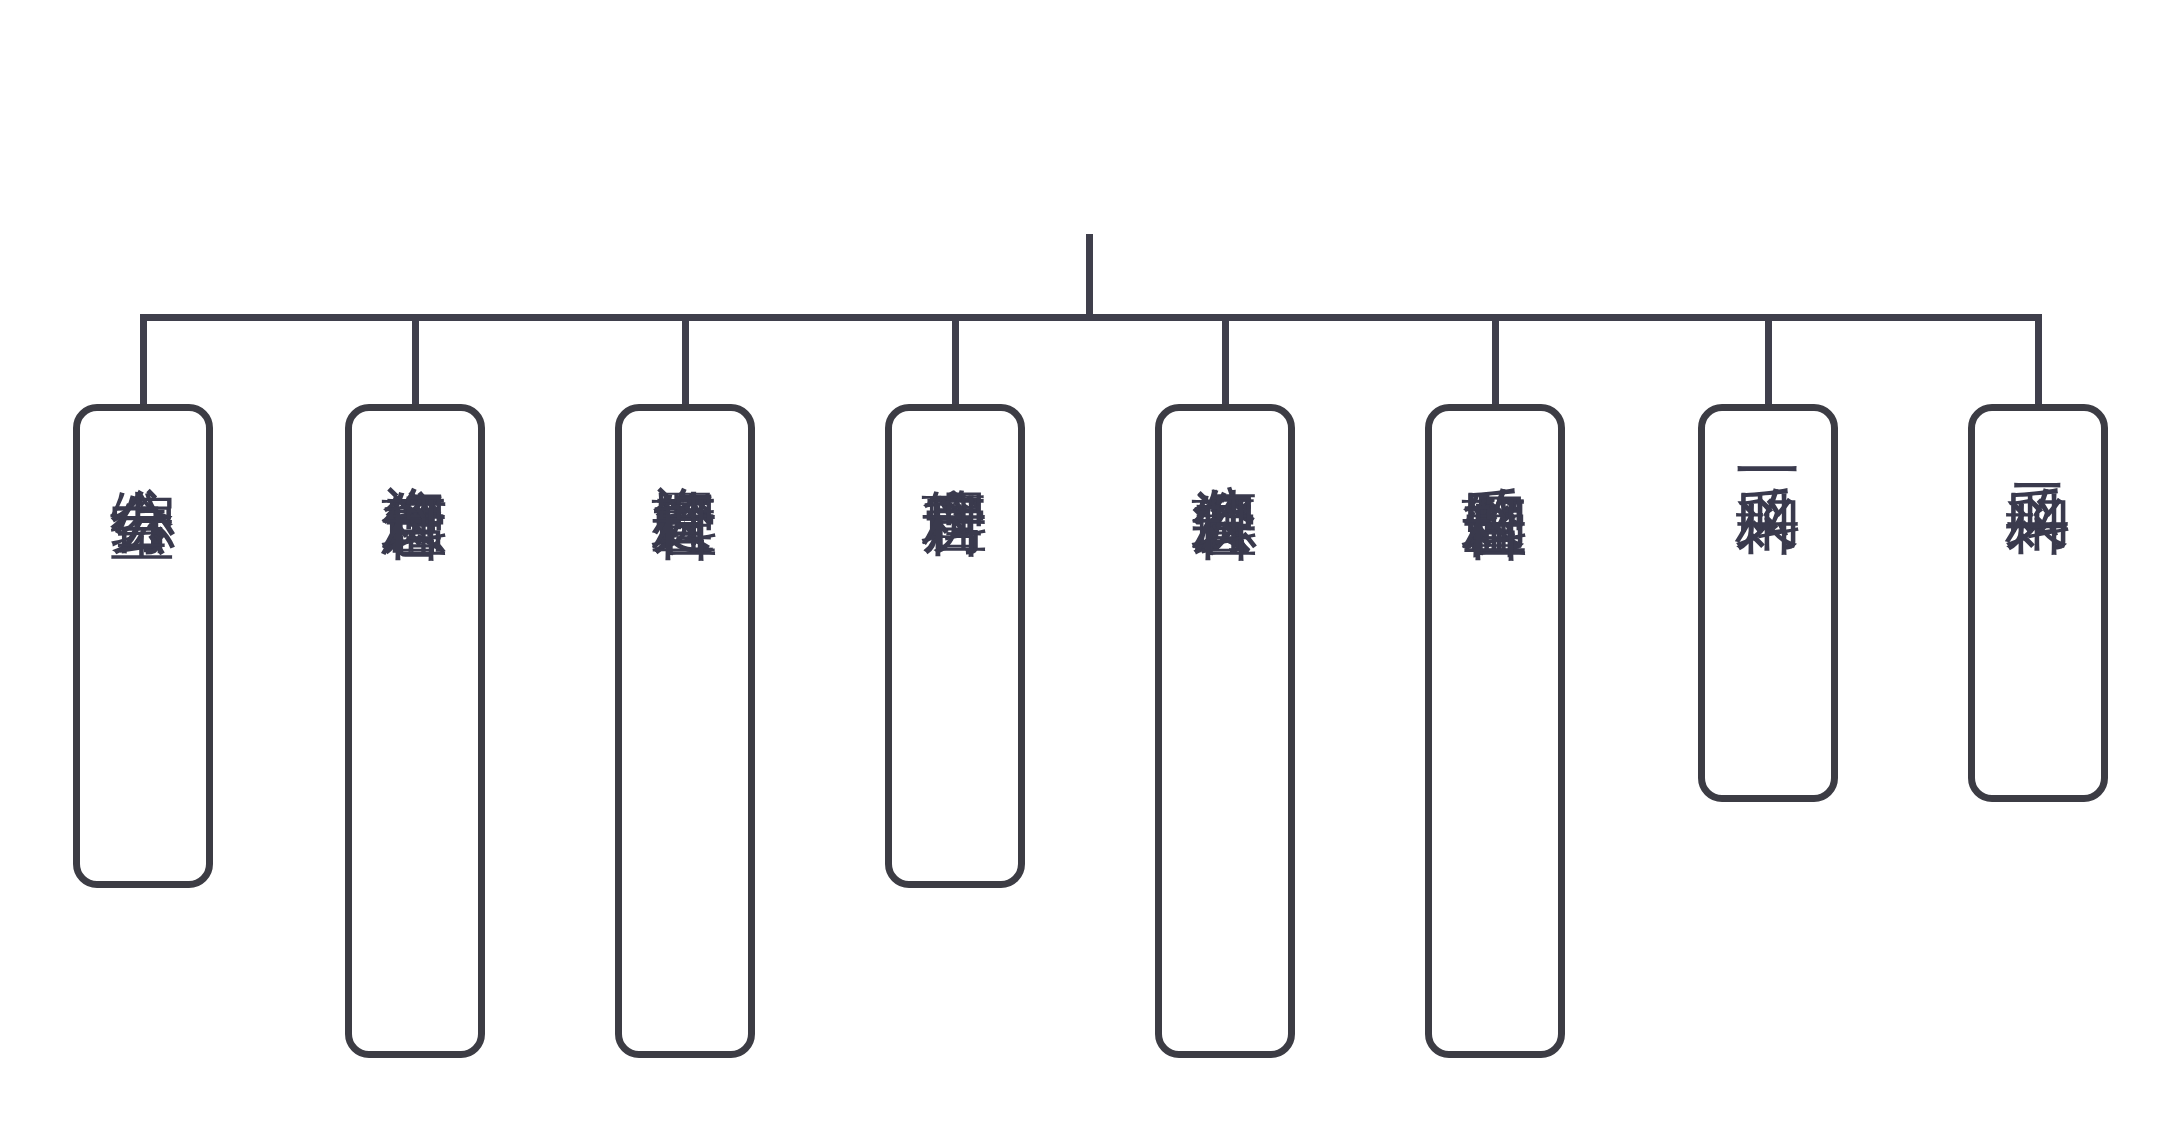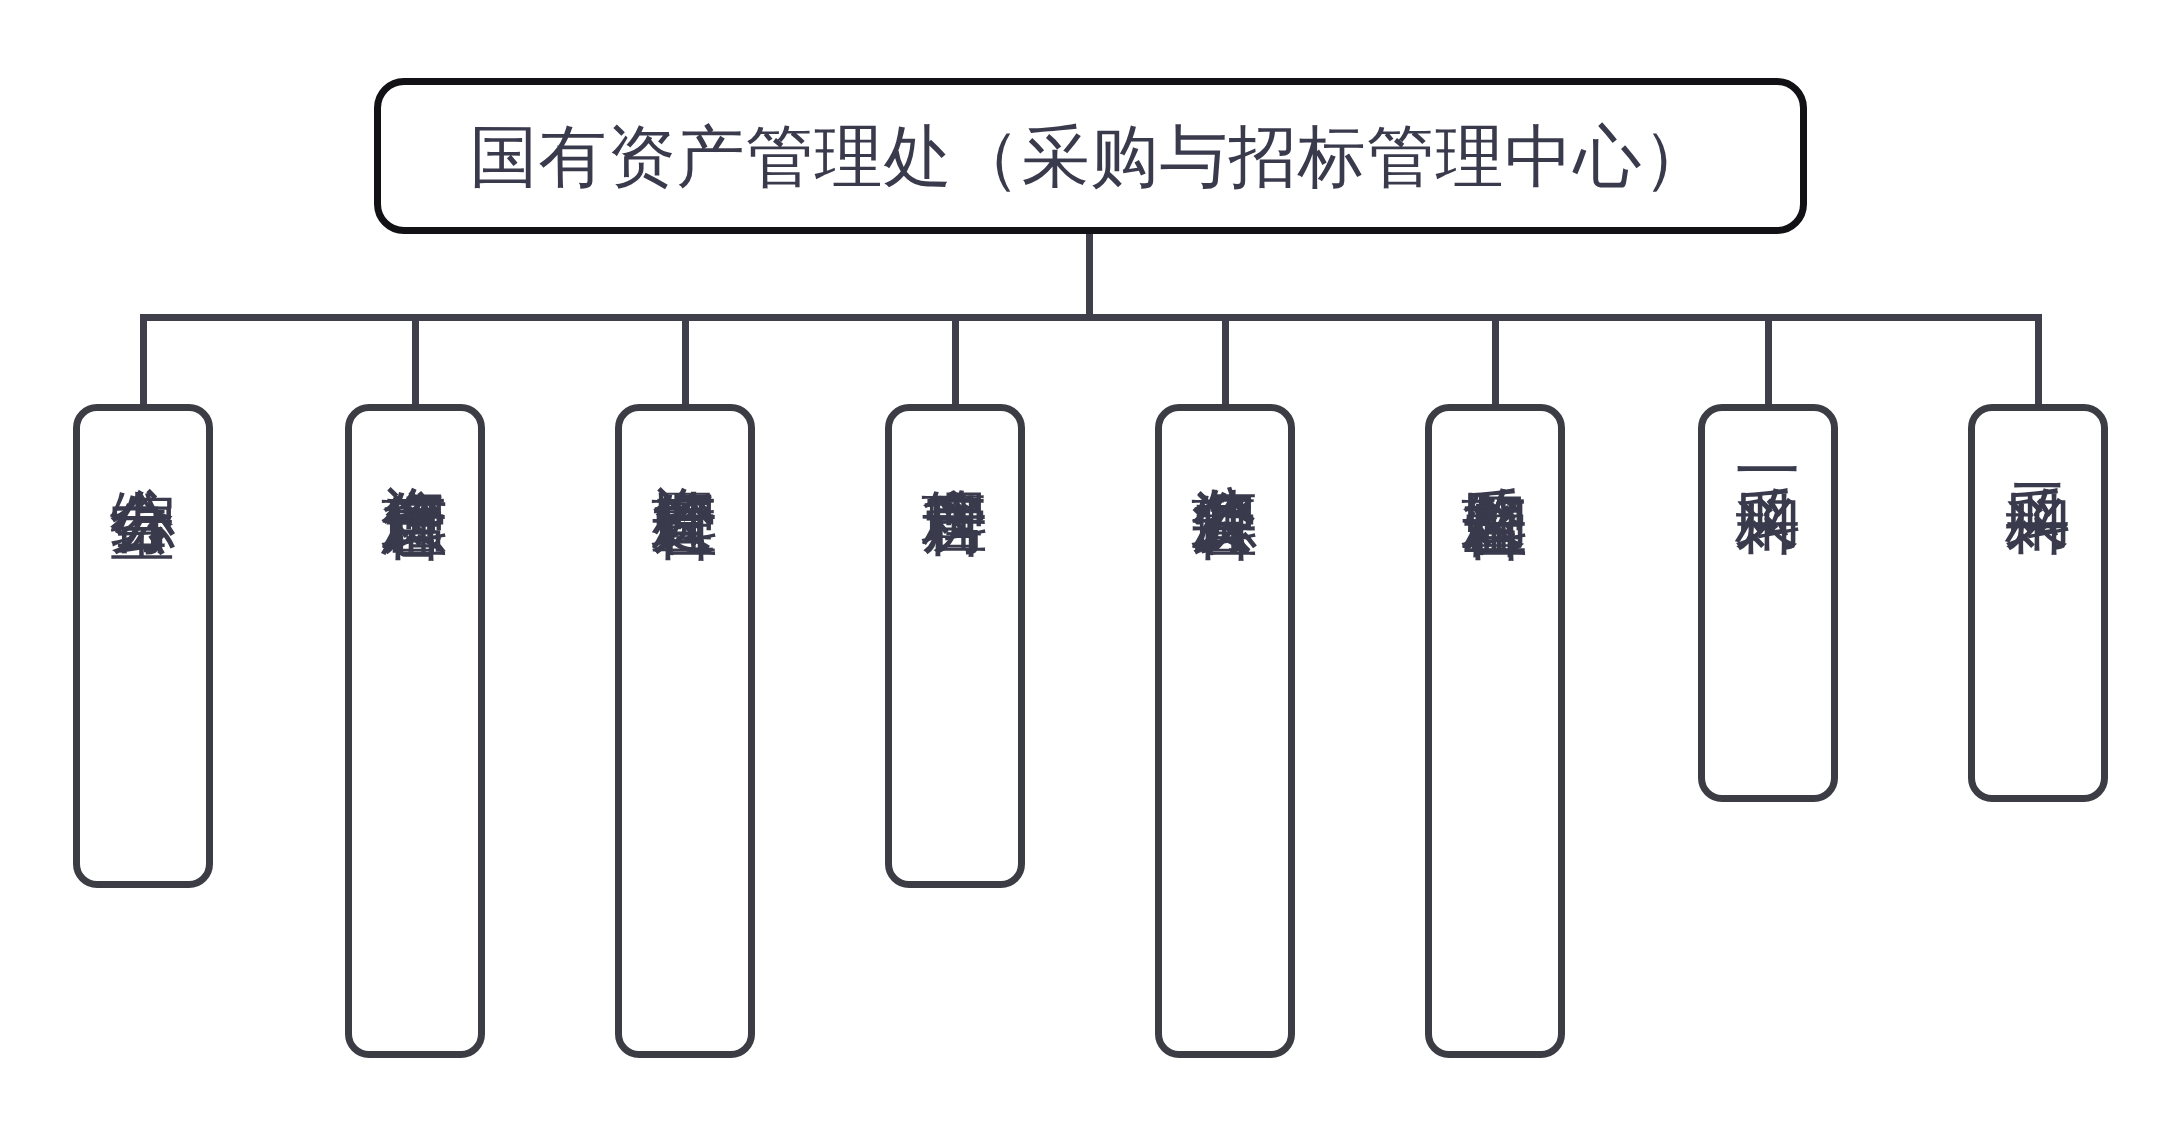--- a/index.html
+++ b/index.html
@@ -89,23 +89,20 @@
     letter-spacing: 2px;
     font-weight: 400;
     white-space: nowrap;
   }
 </style>
 </head>
 <body>
 
 <div id="org-chart">
 
-  <div class="root-node">
-    <span class="root-label">国有资产管理处（采购与招标管理中心）</span>
-  </div>
 
   <div class="connector trunk-vertical"></div>
   <div class="connector bus-horizontal"></div>
 
   <div id="children-layer">
       <div class="drop-line" style="left: 139.5px; height: 90px;"></div>
       <div class="child-node" style="left: 73px; top: 404px; width: 140px; height: 484px;">
         <span class="child-label">综合办公室</span>
       </div>
       <div class="drop-line" style="left: 411.5px; height: 90px;"></div>

